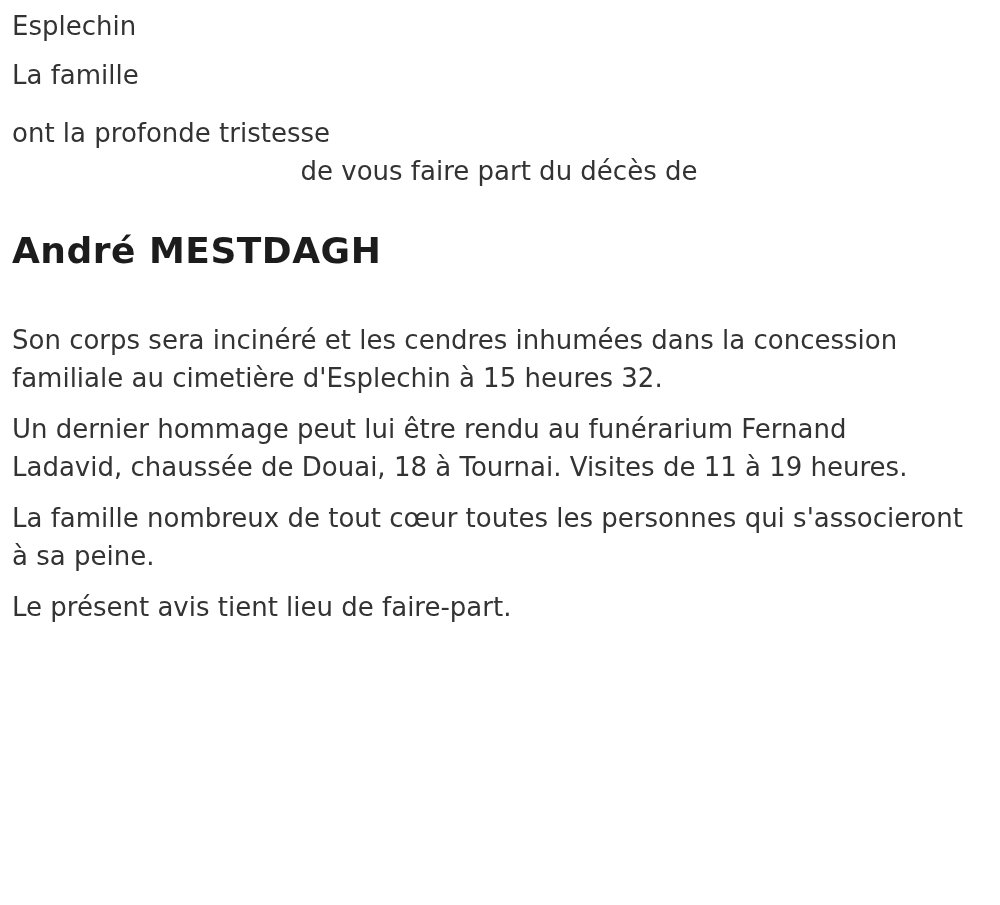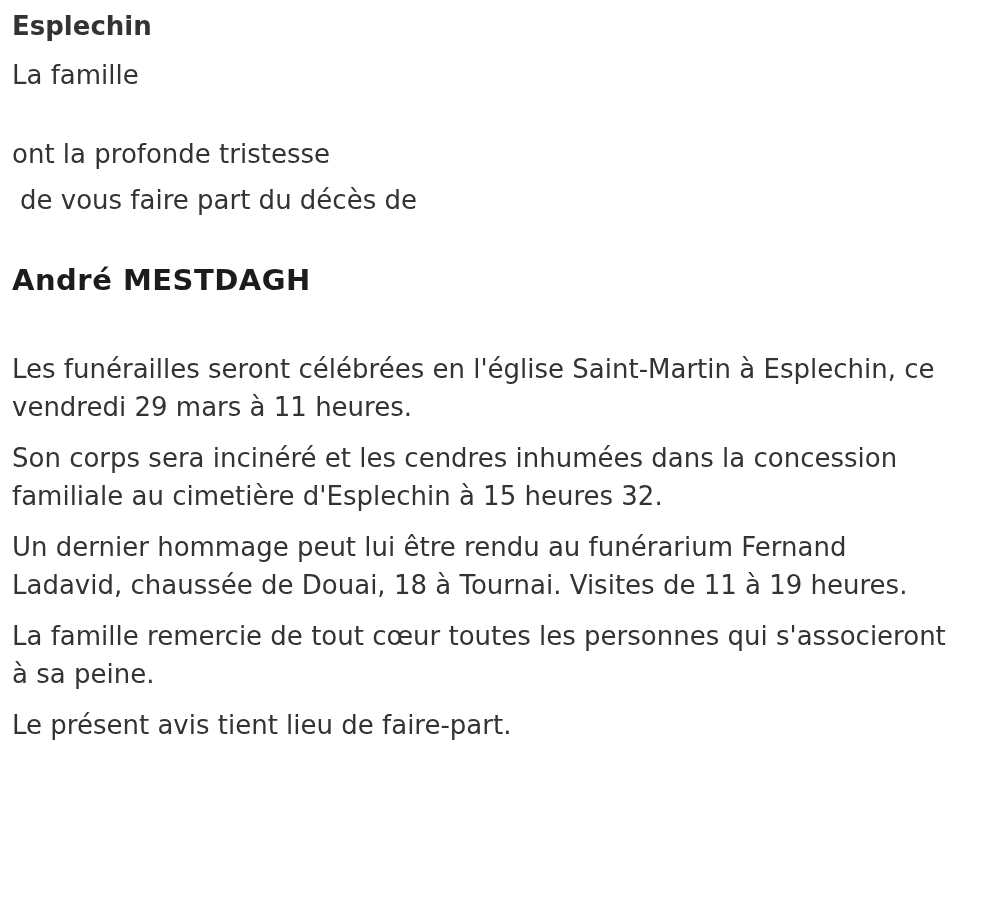--- a/index.html
+++ b/index.html
@@ -18,35 +18,35 @@
     color: #333333;
     font-size: 26px;
     line-height: 38px;
   }
   .line, p {
     margin: 0;
     white-space: pre-line;
   }
   .place {
     margin: 0 0 10px 0;
-    font-weight: bold;
   }
   .family-block {
     line-height: 41px;
-    margin: 0 0 39px 0;
+    margin: 0 0 18px 0;
   }
   .intro-line-1 {
     margin: 0 0 0 0;
   }
   .intro-line-2 {
-    margin: 8px;
+    margin: 0;
+    text-align: center;
   }
   h1.deceased-name {
     margin: 37px 0 46px 0;
-    font-size: 29px;
+    font-size: 36px;
     line-height: 48px;
     font-weight: 700;
     color: #1c1c1c;
     letter-spacing: 0.5px;
   }
   .birth-line, .death-line {
     margin: 0 0 12px 0;
   }
   .body-paragraph {
     margin: 0 0 13px 0;
@@ -64,27 +64,25 @@
   </div>
 
   <p class="intro-line-1">ont la profonde tristesse</p>
 
   <p class="intro-line-2">de vous faire part du décès de</p>
 
   <h1 class="deceased-name">André MESTDAGH</h1>
 
 
 
-  <p class="body-paragraph">Les funérailles seront célébrées en l'église Saint-Martin à Esplechin, ce
-vendredi 29 mars à 11 heures.</p>
 
   <p class="body-paragraph">Son corps sera incinéré et les cendres inhumées dans la concession
 familiale au cimetière d'Esplechin à 15 heures 32.</p>
 
   <p class="body-paragraph">Un dernier hommage peut lui être rendu au funérarium Fernand
 Ladavid, chaussée de Douai, 18 à Tournai. Visites de 11 à 19 heures.</p>
 
-  <p class="body-paragraph">La famille remercie de tout cœur toutes les personnes qui s'associeront
+  <p class="body-paragraph">La famille nombreux de tout cœur toutes les personnes qui s'associeront
 à sa peine.</p>
 
   <p class="body-paragraph">Le présent avis tient lieu de faire-part.</p>
 
 </main>
 
 </body></html>

